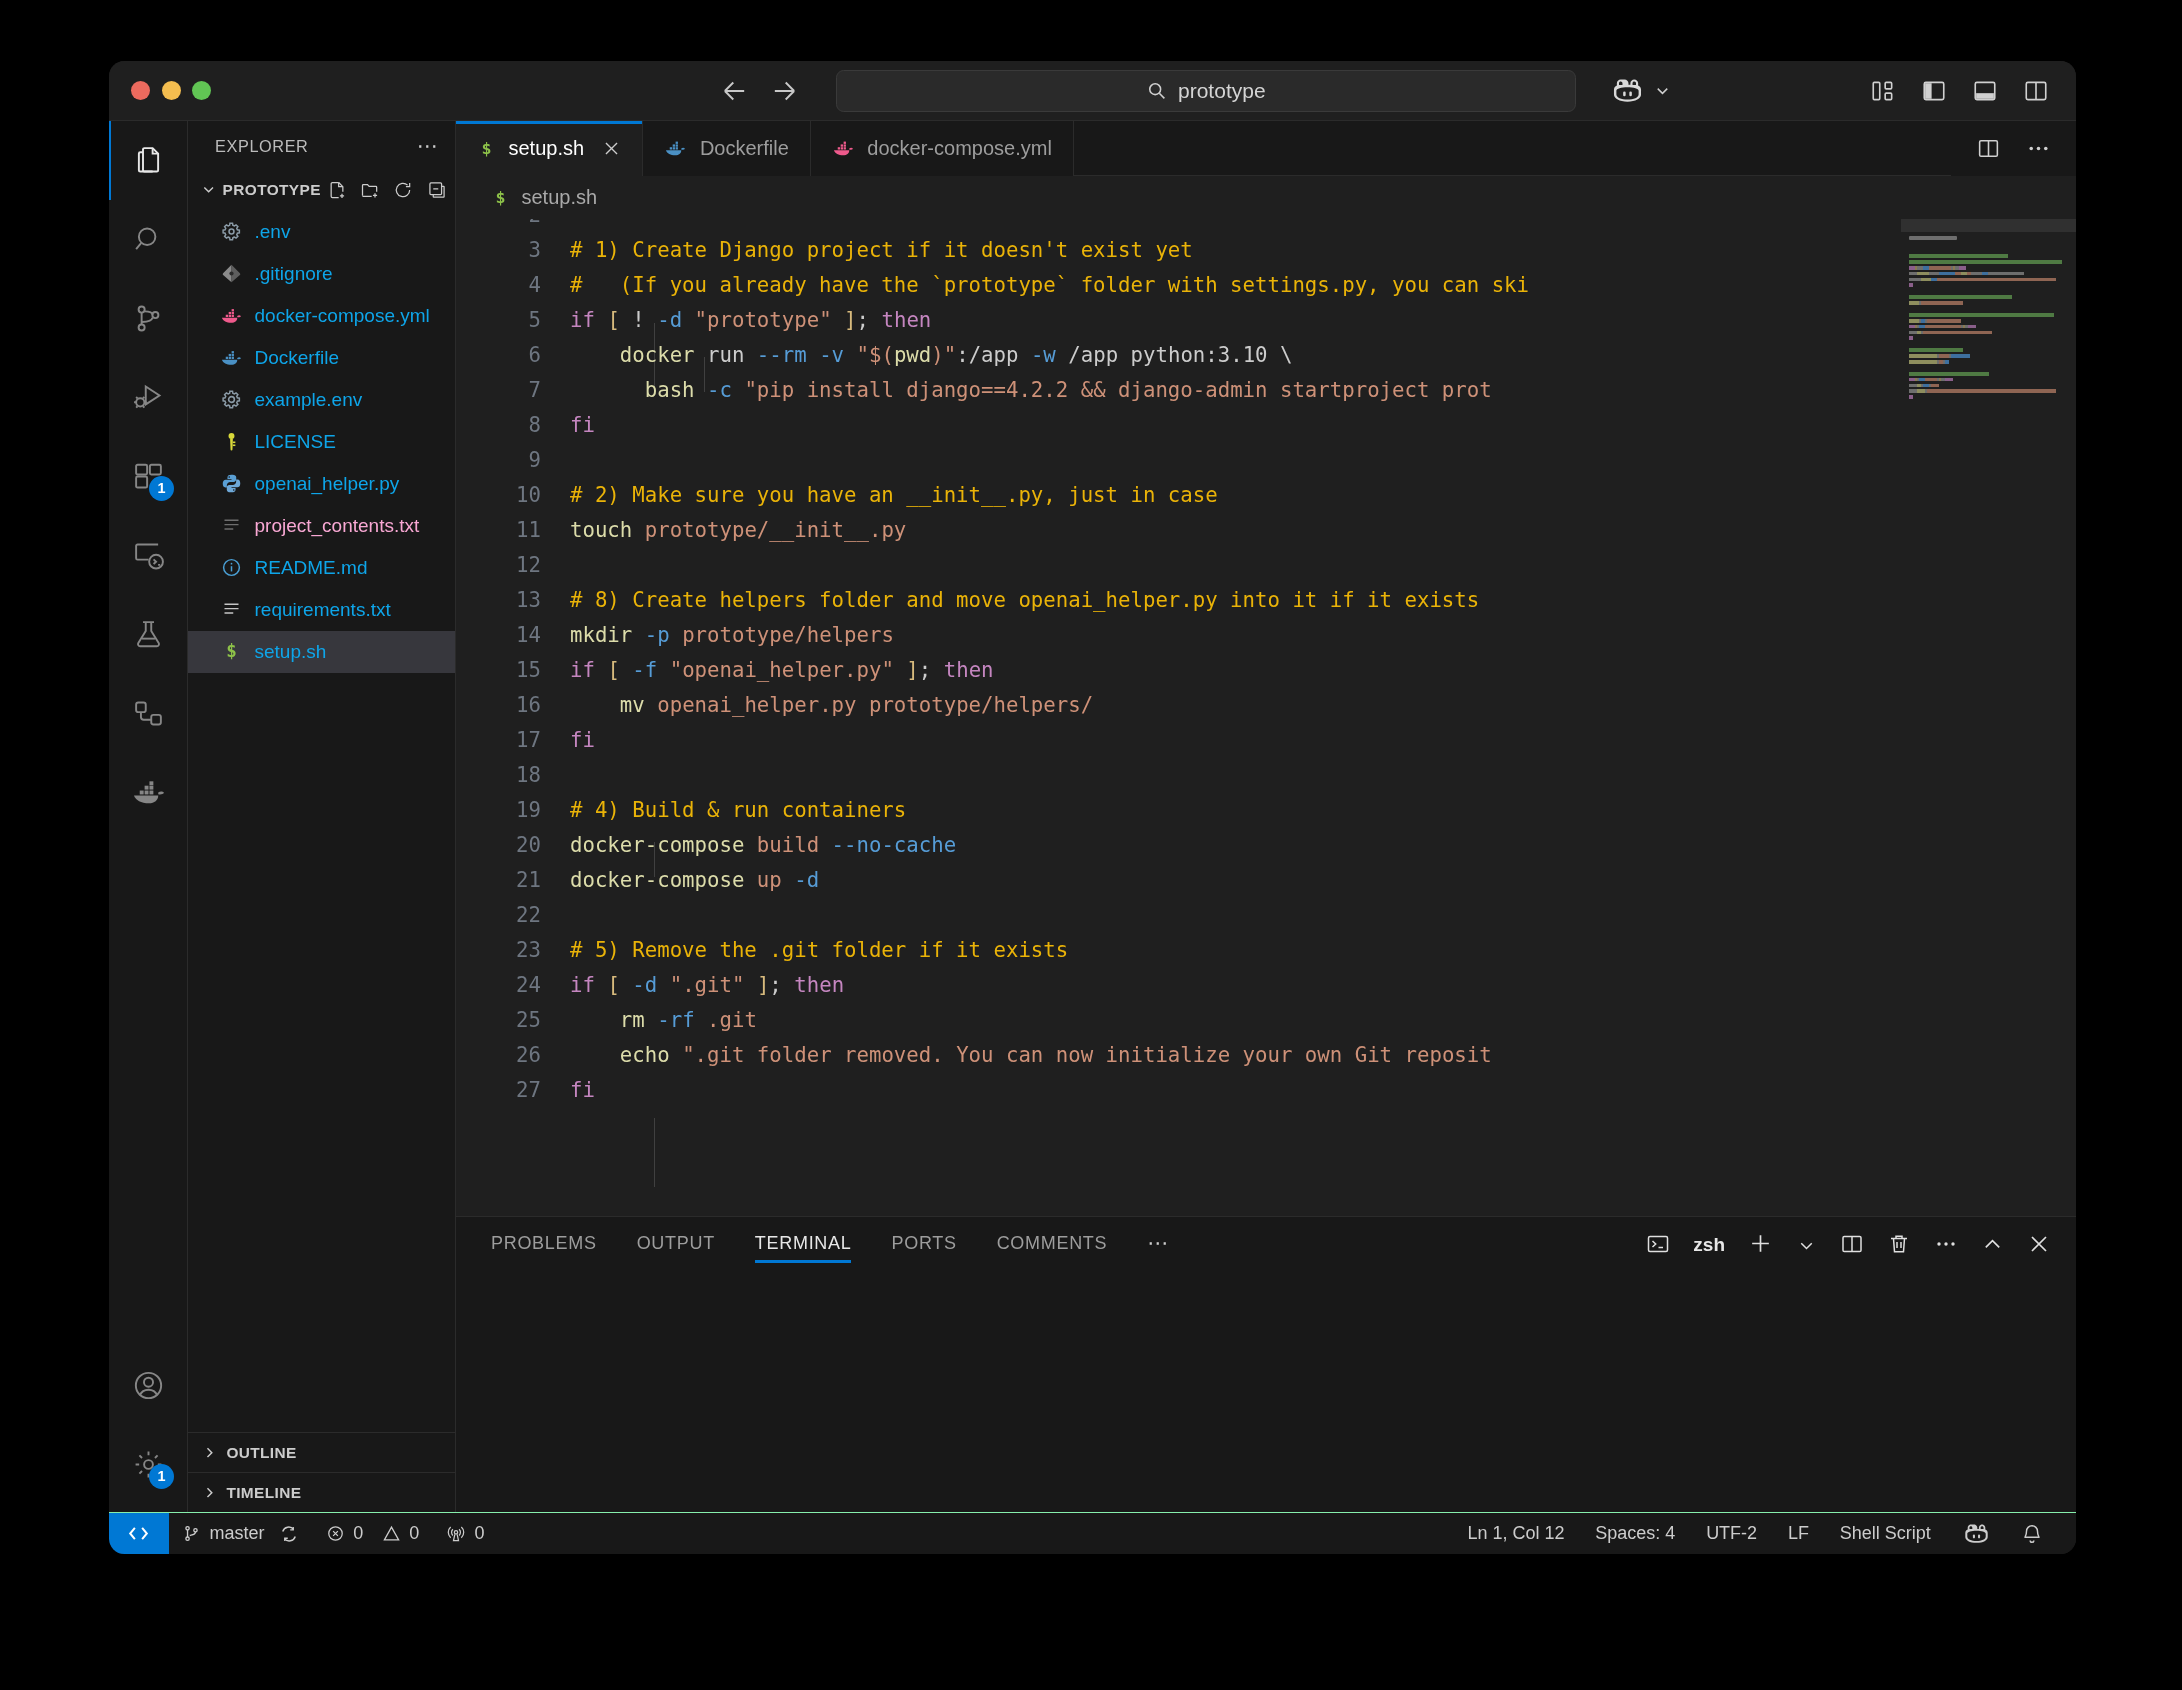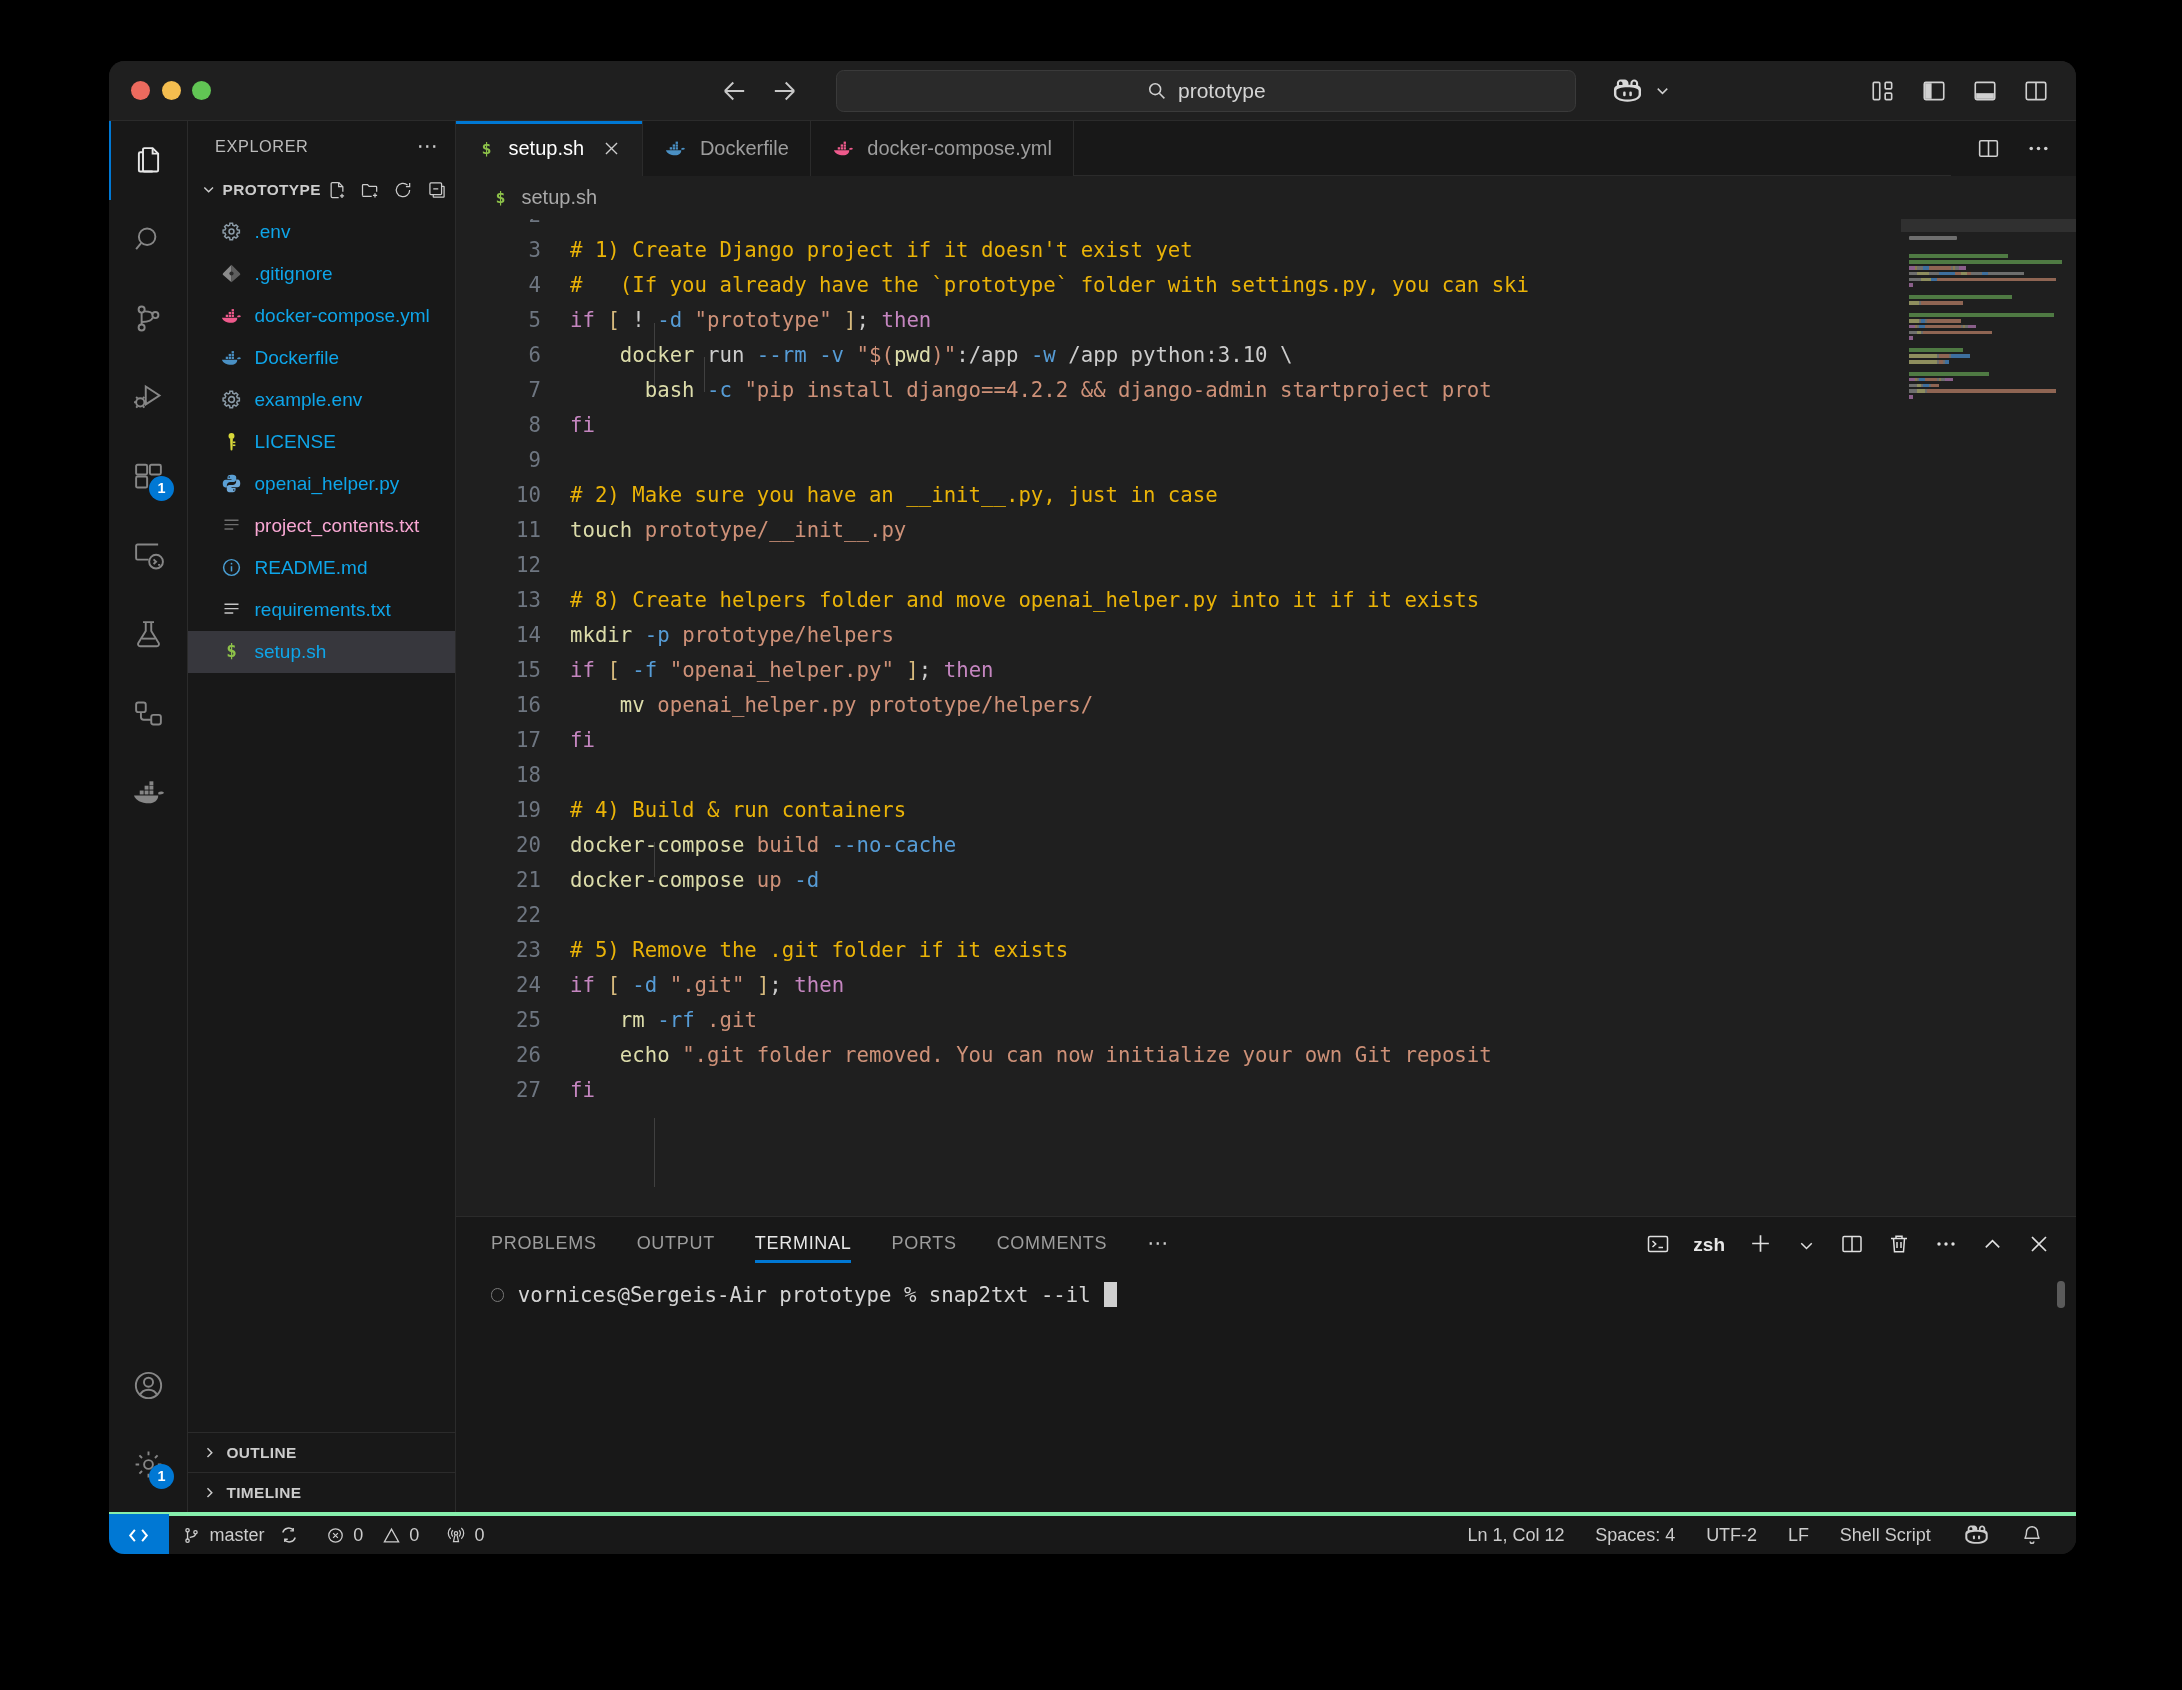--- a/index.html
+++ b/index.html
@@ -186,21 +186,21 @@
   .term-line { font-family: "DejaVu Sans Mono", "Liberation Mono", monospace;
                font-size: 20.7px; color: #d4d4d4; display: flex; align-items: center; gap: 13.4px; white-space: pre; }
   .term-dot { width: 13.4px; height: 13.4px; border-radius: 50%; border: 1.9px solid #7a7a7a; flex: 0 0 13.4px; }
   .term-cursor { display: inline-block; width: 12.5px; height: 25px; background: #cfcfcf; vertical-align: -3.8px; }
   .term-scroll { position: absolute; right: 11.5px; top: 11.5px; width: 7.7px; height: 27px; background: #5a5a5a; border-radius: 3.8px; }
 
   
   .statusbar {
     height: 42px; min-height: 42px; background: #181818;
     display: flex; align-items: center; color: #cccccc; font-size: 18px;
-    border-top: 4px solid #86efac;
+    border-top: 1px solid #86efac;
   }
   .remote {
     background: #0078d4; color: #fff; height: 42px; display: flex; align-items: center;
     padding: 0 17.3px; border-bottom-left-radius: 15.4px;
   }
   .sb-item { display: flex; align-items: center; gap: 8.6px; padding: 0 13.4px; height: 42px; }
   .sb-right { margin-left: auto; display: flex; align-items: center; padding-right: 17.3px; }
   .sb-right .sb-item { padding: 0 15.4px; }
 
   svg { display: block; }
@@ -895,27 +895,20 @@
                   </svg>
             </span>
             <span>
               <svg width="24" height="24" viewBox="0 0 24 24" fill="none" stroke="#e0e0e0" stroke-width="1.7">
                     <path d="M5 5l14 14M19 5L5 19"></path>
                   </svg>
             </span>
           </div>
         </div>
 
-        <div class="term-body">
-          <div class="term-line">
-            <span class="term-dot"></span>
-            <span>vornices@Sergeis-Air prototype % snap2txt --il</span><span class="term-cursor"></span>
-          </div>
-          <div class="term-scroll"></div>
-        </div>
       </div>
     </div>
   </div>
 
   <div class="statusbar">
     <div class="remote">
       <span>
         <svg width="25" height="25" viewBox="0 0 24 24" fill="none" stroke="#ffffff" stroke-width="1.9">
           <path d="M8.5 6.5L4 12l4.5 5.5M15.5 6.5L20 12l-4.5 5.5"></path>
             </svg>

